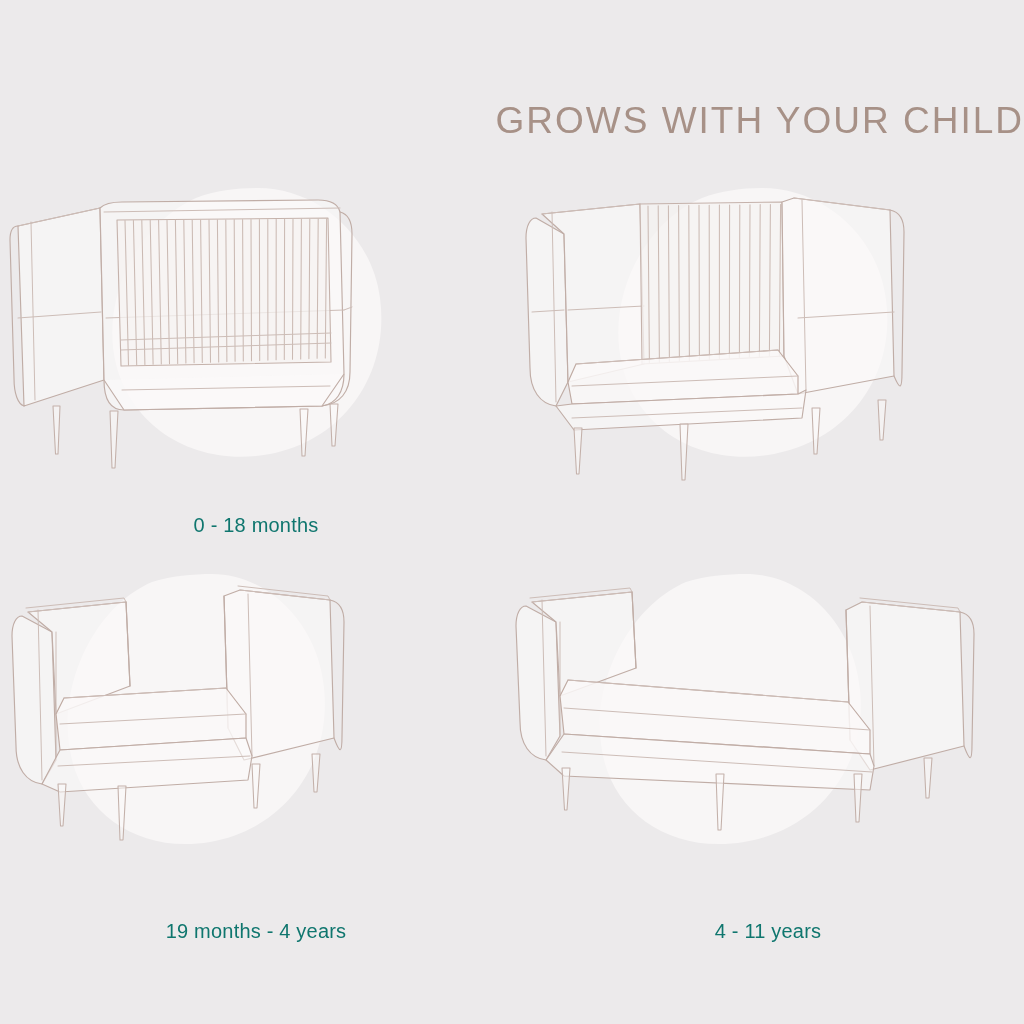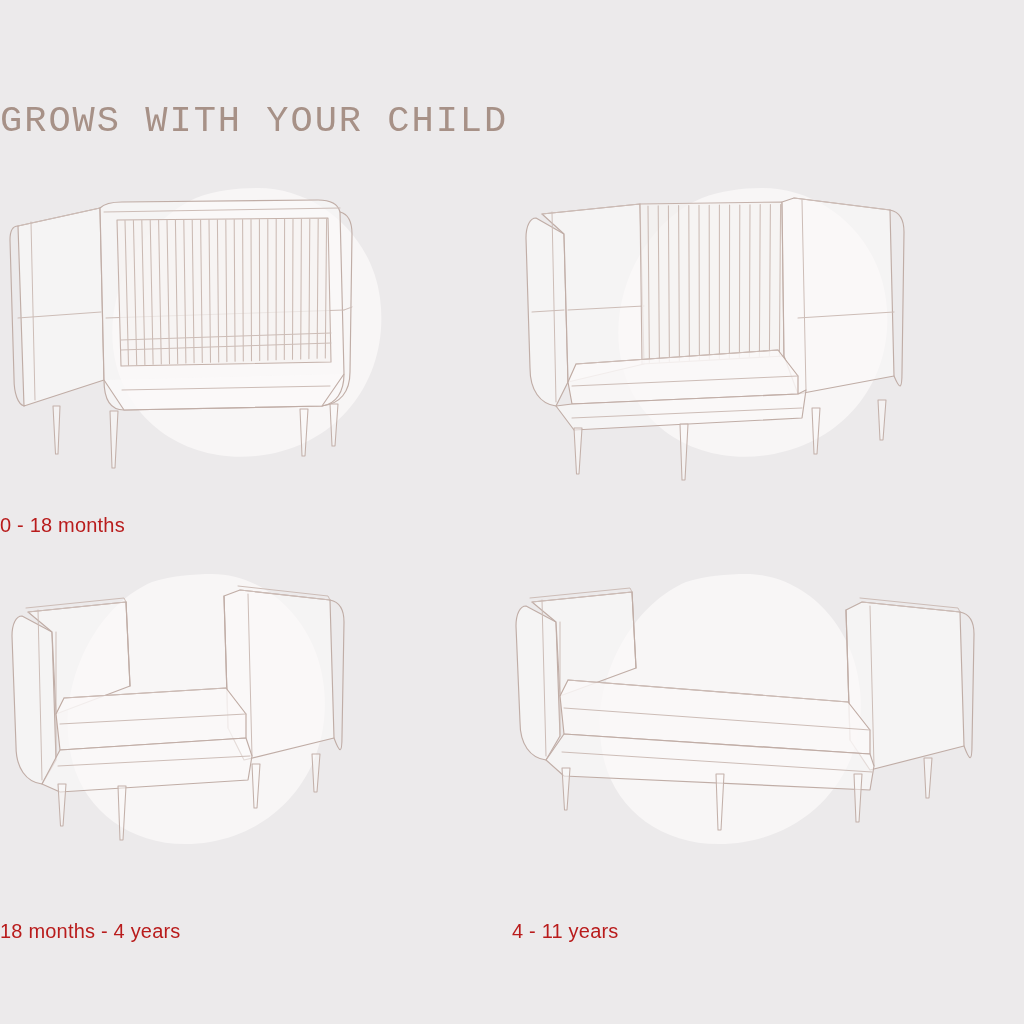--- a/index.html
+++ b/index.html
@@ -20,27 +20,26 @@
     inset: 0;
     width: 1024px;
     height: 1024px;
   }
 
   .title {
     position: absolute;
     top: 100px;
     left: 0;
     width: 1024px;
-    text-align: left;
+    text-align: right;
     font-size: 37px;
     letter-spacing: 2.0px;
     font-weight: 400;
     color: #A79187;
     white-space: nowrap;
-    font-family: Liberation Mono, monospace;
   }
 
   .stage-grid {
     position: absolute;
     top: 178px;
     left: 0;
     width: 1024px;
     height: 800px;
   }
 
@@ -64,23 +63,23 @@
   .stage-figure svg {
     display: block;
     width: 512px;
     height: 340px;
   }
 
   .stage-caption {
     position: absolute;
     left: 0;
     width: 512px;
-    text-align: left;
+    text-align: center;
     font-size: 20px;
-    color: #b91c1c;
+    color: #0f766e;
     letter-spacing: 0.2px;
     white-space: nowrap;
   }
   .stage.r0 .stage-caption { top: 336px; }
   .stage.r1 .stage-caption { top: 352px; }
 
   
   .ln     { fill: none; stroke: #C0ADA6; stroke-width: 1.15; stroke-linejoin: round; stroke-linecap: round; }
   .ln-soft{ fill: none; stroke: #CDBDB7; stroke-width: 1.0;  stroke-linejoin: round; stroke-linecap: round; }
   .slat   { fill: none; stroke: #CBBAB3; stroke-width: 1.05; stroke-linecap: round; }
@@ -285,21 +284,21 @@
           </g>
 
           <g>
             <path class="leg" d="M58 216 L66 216 L63 258 L60.5 258 Z"></path>
             <path class="leg" d="M118 218 L126 218 L123 272 L120 272 Z"></path>
             <path class="leg" d="M252 196 L260 196 L257 240 L254 240 Z"></path>
             <path class="leg" d="M312 186 L320 186 L317 224 L314 224 Z"></path>
           </g>
         </svg>
       </div>
-      <div class="stage-caption">18 months - 4 years</div>
+      <div class="stage-caption">19 months - 4 years</div>
     </div>
 
     <div class="stage r1 c1">
       <div class="stage-figure">
         <svg viewBox="0 0 512 340" xmlns="http://www.w3.org/2000/svg">
           <path class="blob" d="M234 6 C292 6 342 56 348 122 C356 198 306 262 232 274
                    C160 286 100 246 90 182 C78 114 118 38 174 14
                    C192 8 216 6 234 6 Z"></path>
 
           <g>

